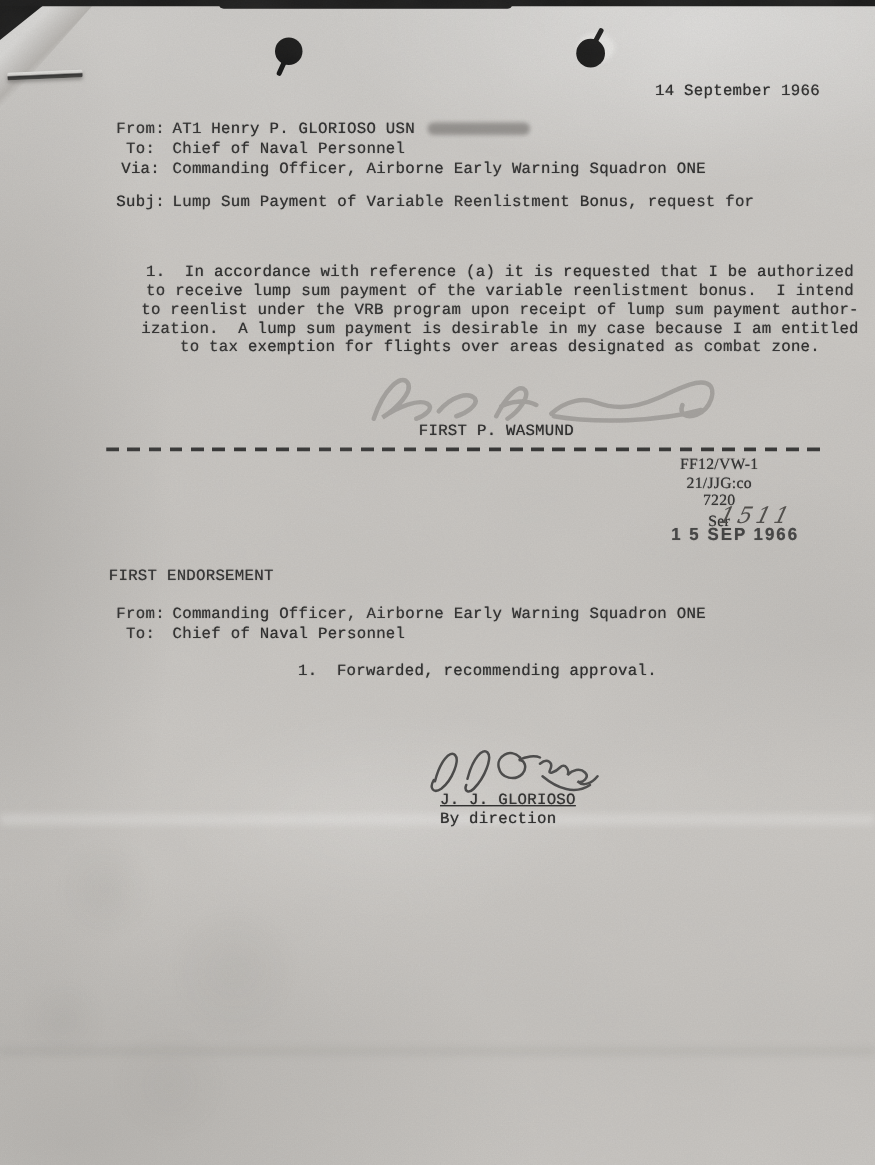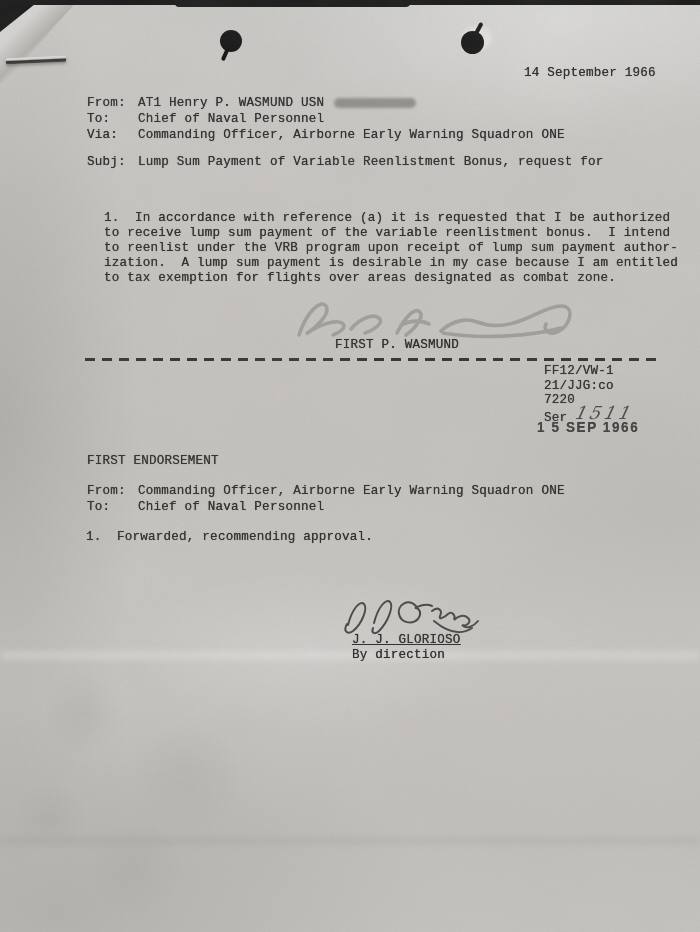--- a/index.html
+++ b/index.html
@@ -10,20 +10,21 @@
   }
   .page{
     position:absolute;left:0;top:0;width:700px;height:932px;
     background:
       radial-gradient(ellipse 420px 180px at 80% 2%, rgba(255,255,255,0.45), transparent 70%),
       radial-gradient(ellipse 260px 120px at 45% 70%, rgba(255,255,255,0.18), transparent 70%),
       radial-gradient(ellipse 520px 300px at 8% 98%, rgba(118,116,112,0.22), transparent 72%),
       radial-gradient(ellipse 200px 650px at 0% 45%, rgba(95,93,90,0.20), transparent 70%),
       radial-gradient(ellipse 300px 200px at 96% 55%, rgba(130,128,125,0.12), transparent 75%),
       linear-gradient(180deg,#d4d2cf 0%,#d0cdc9 22%,#cdcac6 48%,#d1cecA 68%,#cac7c3 88%,#cecbc7 100%);
+    text-align: center;
   }
   .abs{position:absolute;}
   .tw{
     font-family:"Liberation Mono","DejaVu Sans Mono",monospace;
     font-size:12.6px;line-height:15px;color:#242424;
     white-space:pre-wrap;letter-spacing:0.2px;
     text-shadow:0 0 0.7px rgba(25,25,25,0.8);
   }
   .row{display:flex;}
   .lbl{flex:0 0 51px;}
@@ -48,21 +49,21 @@
     border-radius:0 0 4px 4px;transform:rotate(24deg);}
   .hole-right-halo{left:462px;top:26px;width:30px;height:24px;background:#efeeec;
     border-radius:50%;filter:blur(2px);}
   .hole-right{left:461px;top:31px;width:23px;height:23px;}
   .hole-right-tail{left:477px;top:22px;width:4px;height:12px;background:#0a0a0a;
     border-radius:4px 4px 0 0;transform:rotate(28deg);}
   
   .dashline{left:85px;top:358px;width:573px;height:3px;
     background:repeating-linear-gradient(90deg,#2b2b2b 0,#2b2b2b 10px,transparent 10px,transparent 17px);}
   
-  .refblock .tw{line-height:14.6px;}
+  .refblock .tw{line-height:14.6px;font-family:Liberation Serif, serif;}
   .ser-hand{
     font-family:"DejaVu Serif",serif;font-style:italic;font-size:18px;color:#44423f;
     transform:skewX(-14deg);letter-spacing:3px;
   }
   .stamp{
     font-family:"Liberation Sans",sans-serif;font-weight:700;font-size:13.5px;
     color:#383838;letter-spacing:1.6px;transform:scaleY(1.04);
     text-shadow:0 0 0.6px rgba(40,40,40,0.7);
   }
   
@@ -97,21 +98,21 @@
   <div class="abs hole-right-tail"></div>
   <div class="abs crease-h"></div>
   <div class="abs crease-h2"></div>
   <div class="abs stain-bl"></div>
 
   <div class="abs tw content" style="left:524px;top:66px;">14 September 1966</div>
 
   <div class="abs content" style="left:87px;top:95px;width:560px;">
     <div class="row tw addr">
       <span class="lbl">From:</span>
-      <span><span>AT1 Henry P. WASMUND USN</span><span class="redact"></span></span>
+      <span><span>AT1 Henry P. GLORIOSO USN</span><span class="redact"></span></span>
     </div>
     <div class="row tw addr">
       <span class="lbl">To:</span>
       <span>Chief of Naval Personnel</span>
     </div>
     <div class="row tw addr">
       <span class="lbl">Via:</span>
       <span>Commanding Officer, Airborne Early Warning Squadron ONE</span>
     </div>
   </div>

